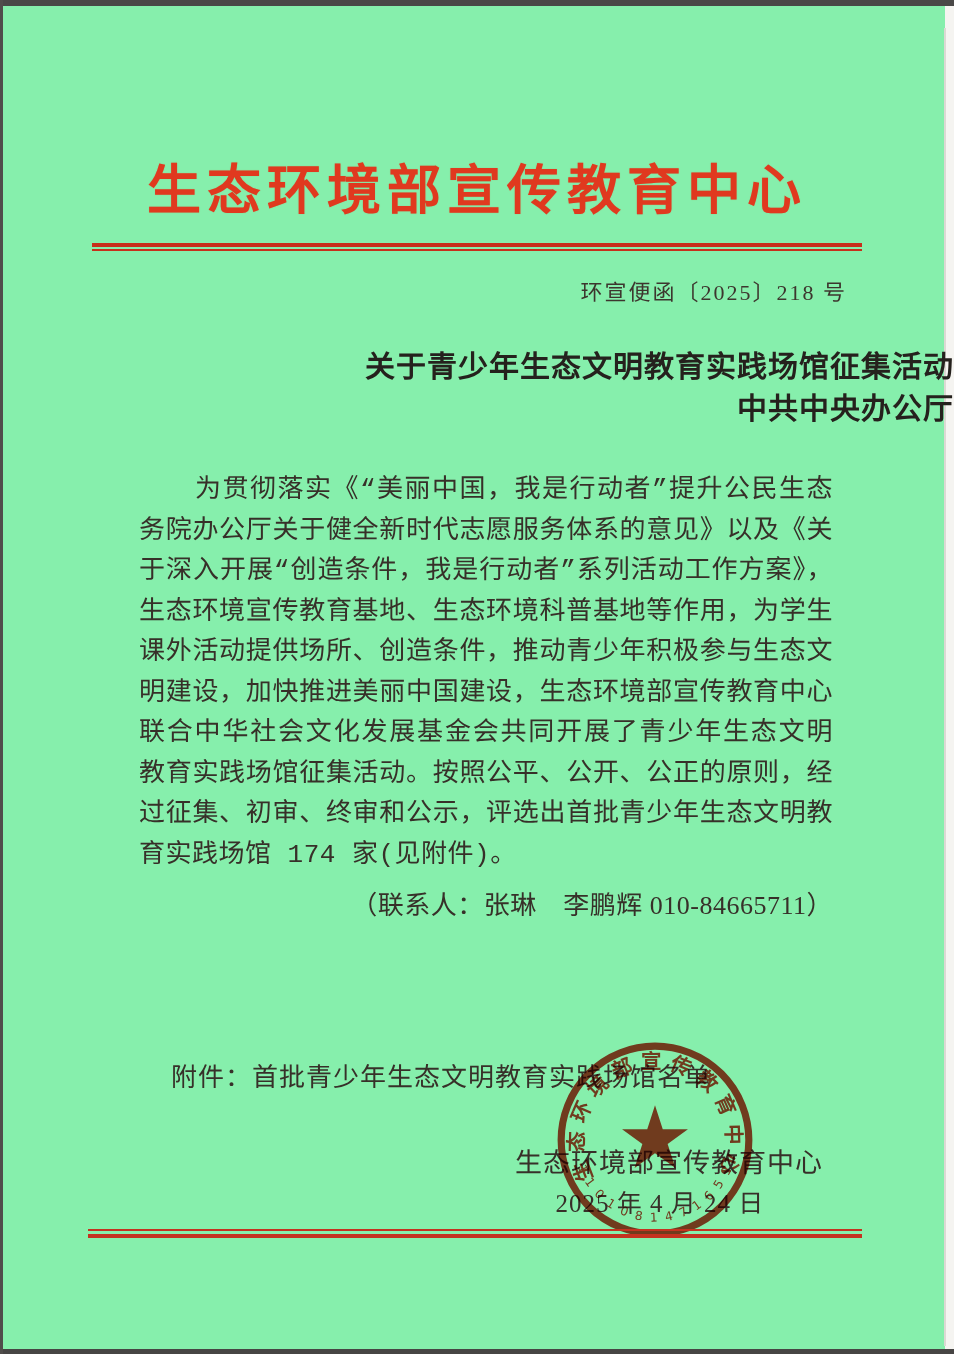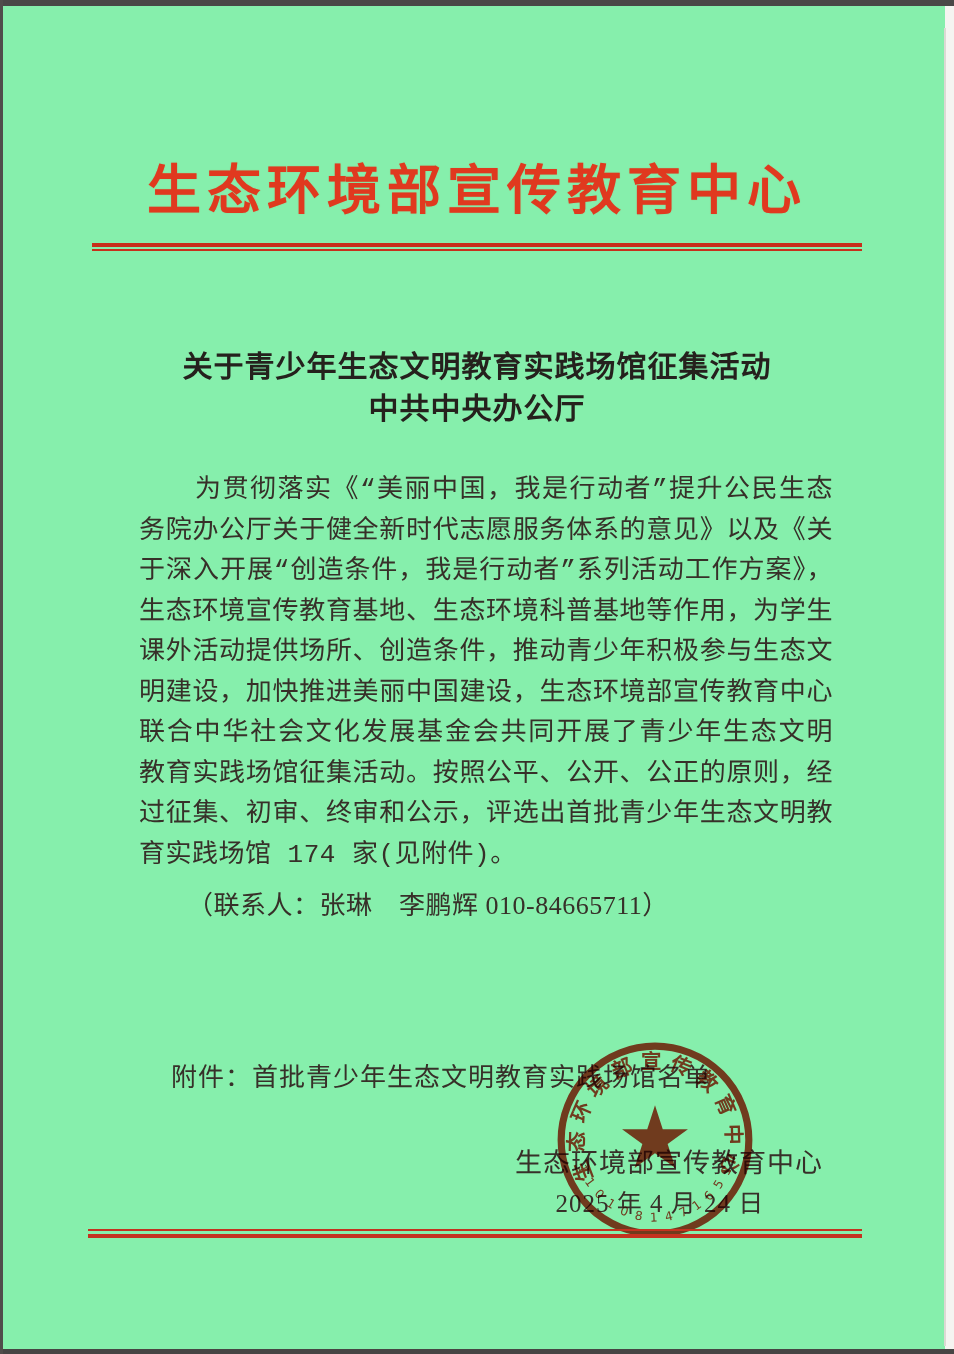--- a/index.html
+++ b/index.html
@@ -33,38 +33,38 @@
   .head-rule .b{height:2px;background:transparent;}
   .head-rule .c{height:2px;background:#c72f1b;}
 
   .doc-number{
     position:absolute;top:274px;right:107px;
     font-size:22px;color:#3d362e;letter-spacing:2px;white-space:nowrap;
   }
 
   .doc-title{
     position:absolute;top:346px;left:0;width:954px;
-    text-align:center;color:#25211d;
+    text-align:right;color:#25211d;
     font-size:30px;font-weight:700;letter-spacing:1px;
     line-height:42px;white-space:nowrap;
   }
 
   .body-block{
     position:absolute;top:470px;left:139px;width:694px;
     color:#373029;font-size:26px;line-height:40.5px;
     letter-spacing:.5px;
   }
   .body-line{
     text-align:justify;text-align-last:justify;
     height:40.5px;white-space:nowrap;font-family:Liberation Mono, monospace;
   }
   .body-line:first-child{text-indent:56px;}
   .body-line:last-child{text-align-last:left;}
   .contact-line{
-    margin-top:11px;text-indent:48px;white-space:nowrap;
+    margin-top:11px;text-indent:48px;white-space:nowrap;text-align:right;
   }
   .attachment-line{
     position:absolute;top:1056px;left:171px;
     font-size:26px;color:#373029;letter-spacing:1px;white-space:nowrap;
   }
   .signature-org{
     position:absolute;top:1141px;left:515px;width:290px;
     text-align:center;font-size:27px;color:#373029;letter-spacing:1px;white-space:nowrap;
   }
   .signature-date{
@@ -103,20 +103,21 @@
   <div class="edge-right-strip"></div>
   <div class="edge-right-line"></div>
 
   <div class="letterhead">生态环境部宣传教育中心</div>
   <div class="head-rule">
     <div class="a"></div>
     <div class="b"></div>
     <div class="c"></div>
   </div>
 
+  <div class="doc-number">环宣便函〔2025〕218 号</div>
 
   <div class="doc-title">
     <div>关于青少年生态文明教育实践场馆征集活动</div>
     <div>中共中央办公厅</div>
   </div>
 
   <div class="body-block">
     <div>
         <div class="body-line">为贯彻落实《“美丽中国，我是行动者”提升公民生态</div>
         <div class="body-line">务院办公厅关于健全新时代志愿服务体系的意见》以及《关</div>

